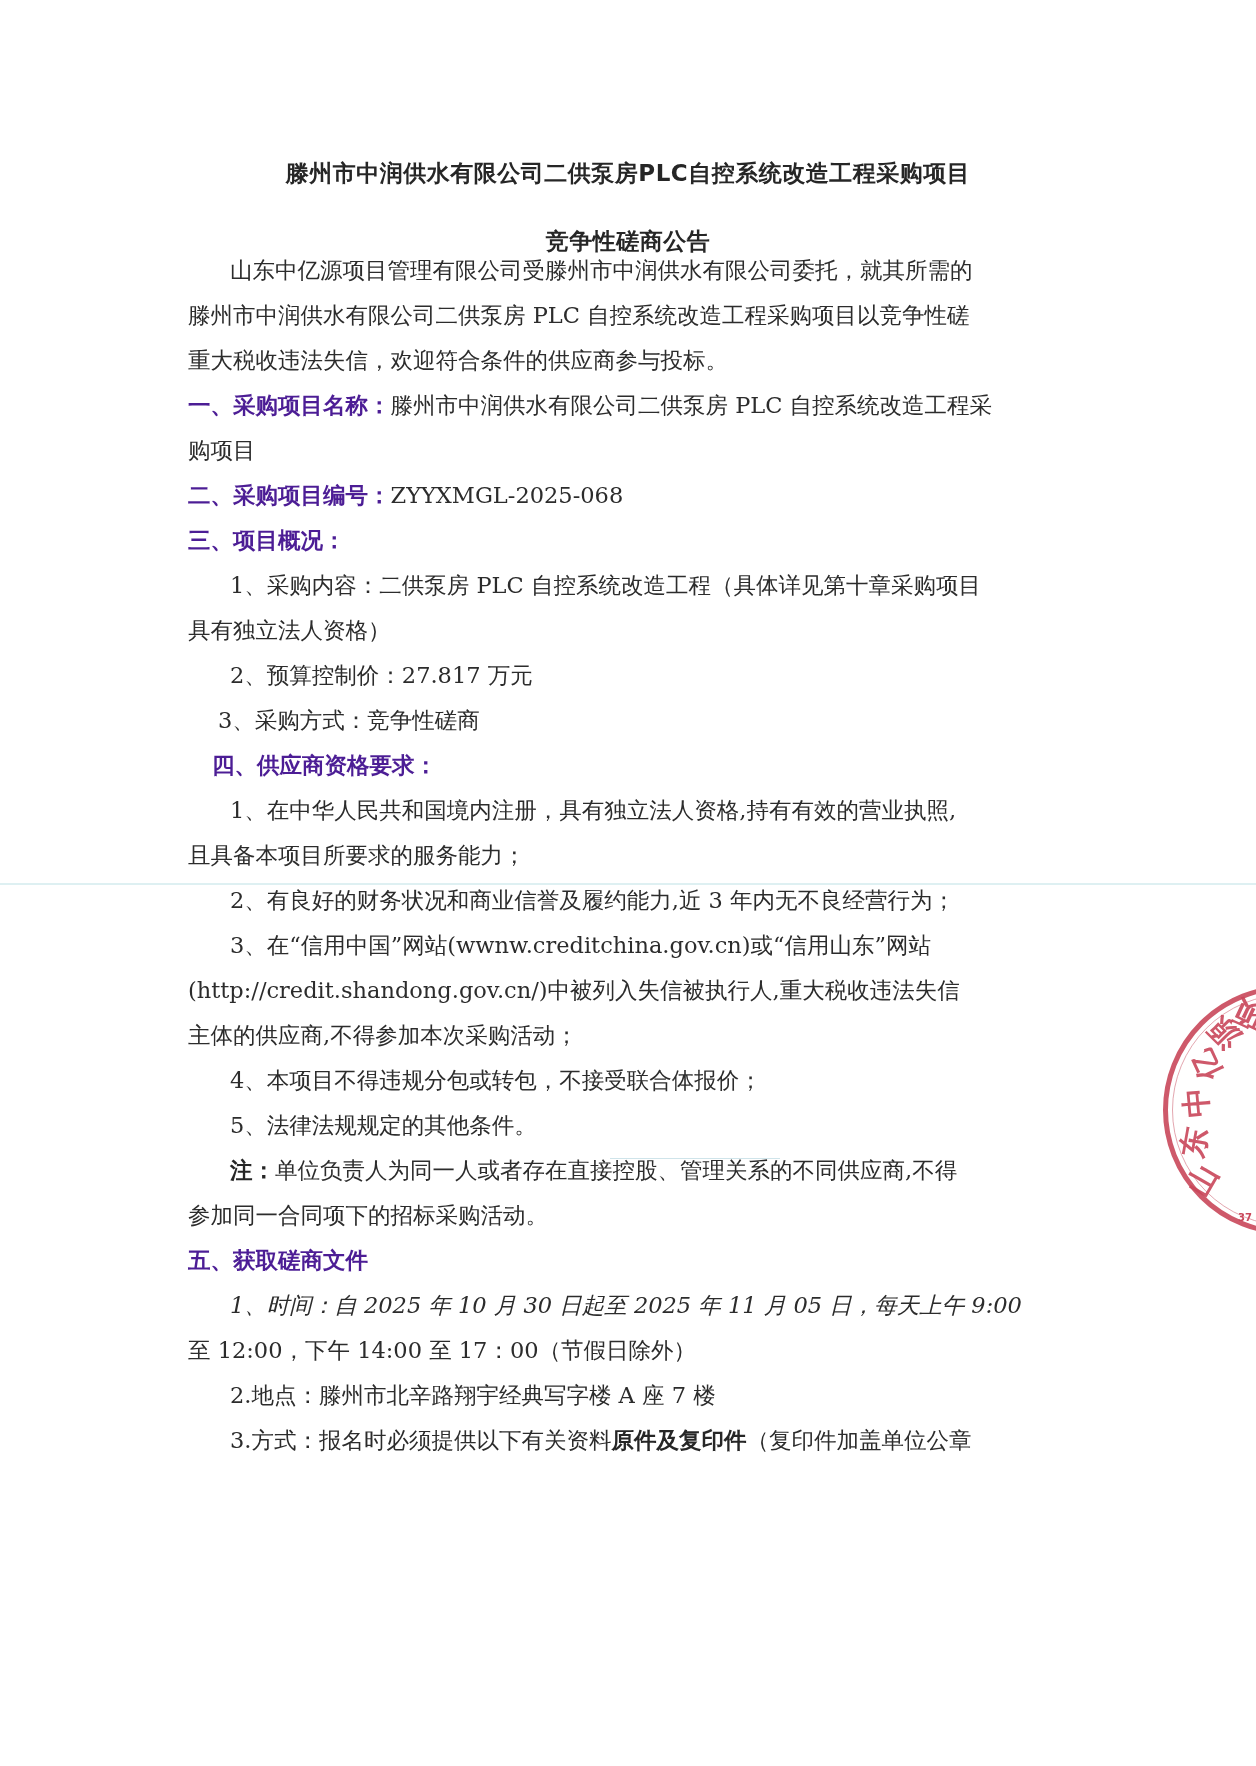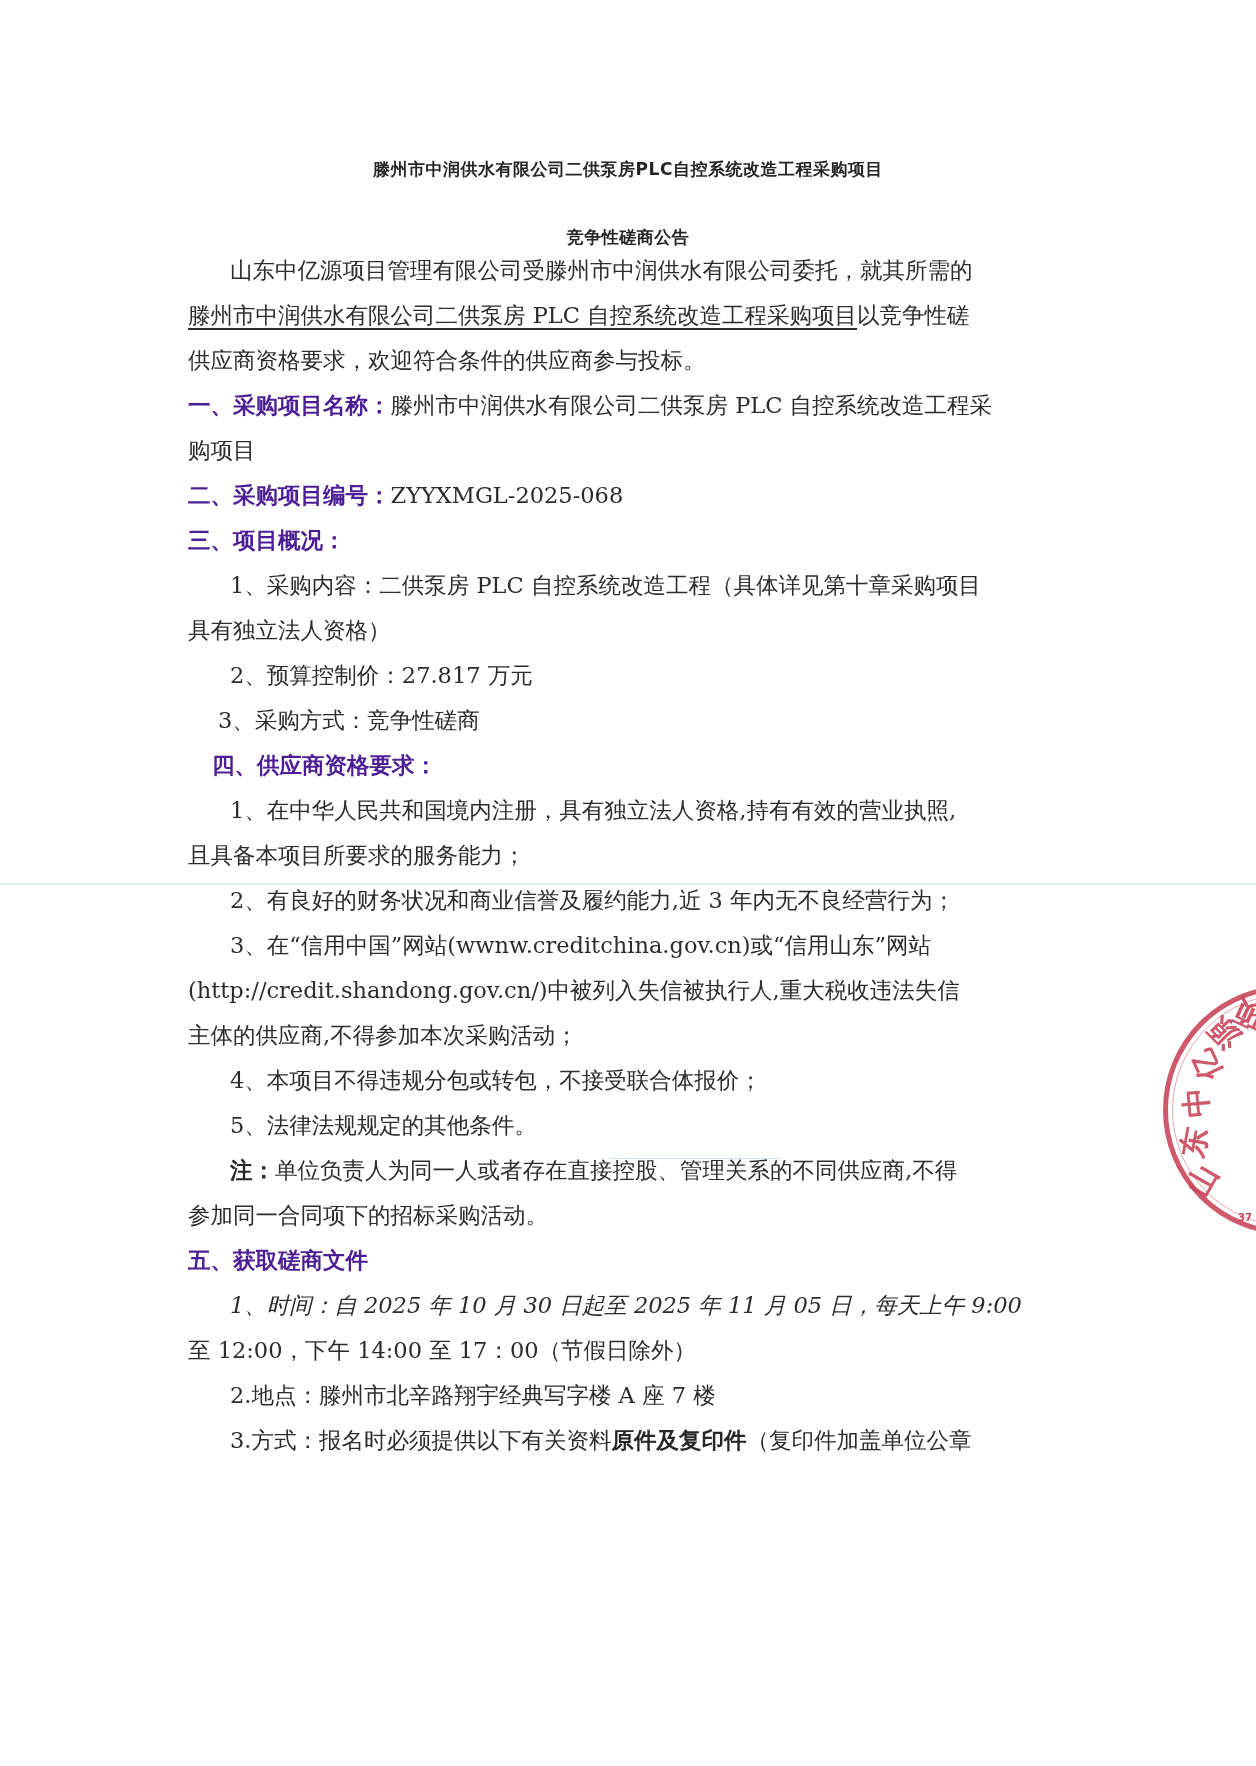--- a/index.html
+++ b/index.html
@@ -21,21 +21,21 @@
     width: 1256px;
     height: 1766px;
   }
   .title {
     position: absolute;
     left: 0;
     width: 1256px;
     text-align: center;
     font-family: "DejaVu Sans", "Liberation Sans", sans-serif;
     font-weight: bold;
-    font-size: 17px;
+    font-size: 23px;
     color: #262626;
     letter-spacing: 0.5px;
     white-space: nowrap;
   }
   .title.l1 { top: 158px; }
   .title.l2 { top: 226px; }
 
   .line {
     position: absolute;
     font-size: 22.5px;
@@ -46,21 +46,21 @@
   .heading {
     font-family: "DejaVu Sans", "Liberation Sans", sans-serif;
     font-weight: bold;
     color: #4c1d95;
   }
   .bold-inline {
     font-family: "DejaVu Sans", "Liberation Sans", sans-serif;
     font-weight: bold;
     color: #262626;
   }
-  .u { text-decoration: underline; text-underline-offset: 5px; text-decoration-thickness: 1.5px; }
+  .u { text-underline-offset: 5px; text-decoration-thickness: 1.5px; }
 
   .scanline {
     position: absolute;
     left: 0;
     width: 1256px;
     height: 2px;
     background: #d6ecef;
     opacity: 0.8;
   }
   .scanline2 {
@@ -115,21 +115,21 @@
 
 <div class="page">
 
   <div class="title l1">滕州市中润供水有限公司二供泵房PLC自控系统改造工程采购项目</div>
   <div class="title l2">竞争性磋商公告</div>
 
   <div class="line" style="left:230px; top:255px;">山东中亿源项目管理有限公司受滕州市中润供水有限公司委托，就其所需的</div>
   <div class="line" style="left:188px; top:300px;">
     <span class="u">滕州市中润供水有限公司二供泵房 PLC 自控系统改造工程采购项目</span><span>以竞争性磋</span>
   </div>
-  <div class="line" style="left:188px; top:345px;">供应商资格要求，欢迎符合条件的供应商参与投标。</div>
+  <div class="line" style="left:188px; top:345px;">重大税收违法失信，欢迎符合条件的供应商参与投标。</div>
 
   <div class="line" style="left:188px; top:390px;">
     <span class="heading">一、采购项目名称：</span><span>滕州市中润供水有限公司二供泵房 PLC 自控系统改造工程采</span>
   </div>
   <div class="line" style="left:188px; top:435px;">购项目</div>
 
   <div class="line" style="left:188px; top:480px;">
     <span class="heading">二、采购项目编号：</span><span>ZYYXMGL-2025-068</span>
   </div>
 

